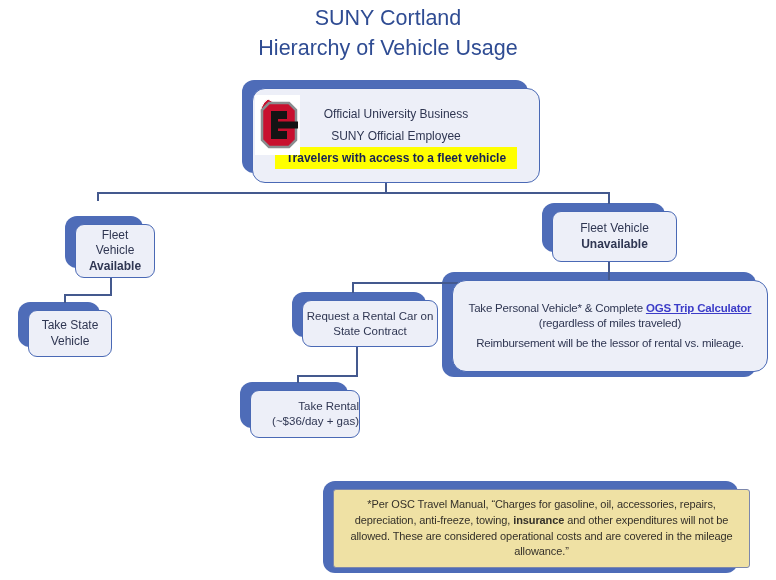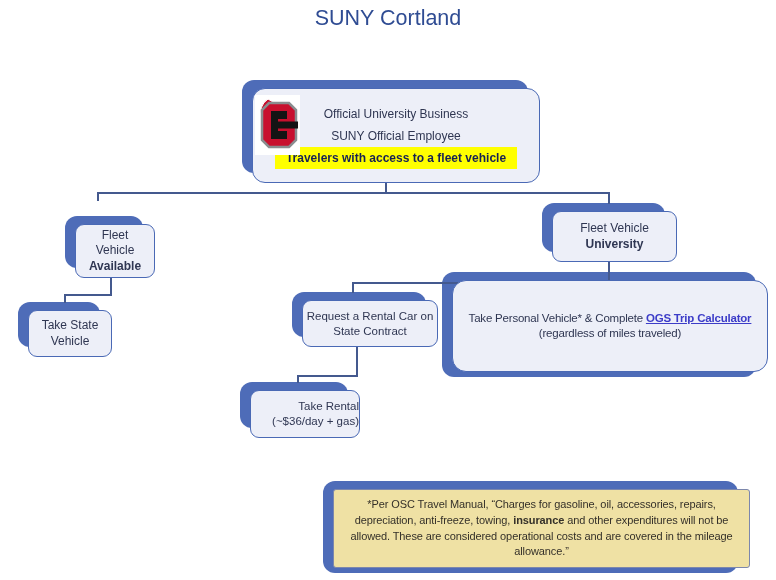--- a/index.html
+++ b/index.html
@@ -51,20 +51,21 @@
   
   .c { position:absolute; background:var(--connector); }
 </style>
 </head>
 <body>
 
 <div class="stage">
 
   <div class="title">
     <div>SUNY Cortland</div>
+    <div>Hierarchy of Vehicle Usage</div>
   </div>
 
   <div class="c" style="left:385px;top:183px;width:1.5px;height:10px;"></div>
   <div class="c" style="left:97px;top:192px;width:512px;height:1.5px;"></div>
   <div class="c" style="left:97px;top:192px;width:1.5px;height:9px;"></div>
   <div class="c" style="left:608px;top:192px;width:1.5px;height:12px;"></div>
   <div class="c" style="left:110px;top:261px;width:1.5px;height:33px;"></div>
   <div class="c" style="left:64px;top:294px;width:47.5px;height:1.5px;"></div>
   <div class="c" style="left:64px;top:294px;width:1.5px;height:9px;"></div>
   <div class="c" style="left:608px;top:262px;width:1.5px;height:21px;"></div>
@@ -94,37 +95,38 @@
   </div>
 
   <div class="node" id="fva">
     <div>Fleet</div>
     <div>Vehicle</div>
     <div class="b">Available</div>
   </div>
 
   <div class="node" id="fvu">
     <div>Fleet Vehicle</div>
-    <div class="b">University</div>
+    <div class="b">Unavailable</div>
   </div>
 
   <div class="node" id="tfv">
     <div>Take State</div>
     <div>Vehicle</div>
   </div>
 
   <div class="node" id="rrc">
     <div>Request a Rental Car on</div>
     <div>State Contract</div>
   </div>
 
   <div class="node node--deep" id="pv">
     <div>
       <span>Take Personal Vehicle* &amp; Complete </span><a href="#">OGS Trip Calculator</a><span> (regardless of miles traveled)</span>
     </div>
+    <div>Reimbursement will be the lessor of rental vs. mileage.</div>
   </div>
 
   <div class="node" id="tr">
     <div>Take Rental</div>
     <div>(~$36/day + gas)</div>
   </div>
 
   <div class="node node--deep" id="note">
     <div>
       <span>*Per OSC Travel Manual, “Charges for gasoline, oil, accessories, repairs, depreciation, anti-freeze, towing, </span><span class="b">insurance</span><span> and other expenditures will not be allowed. These are considered operational costs and are covered in the mileage allowance.”</span>

